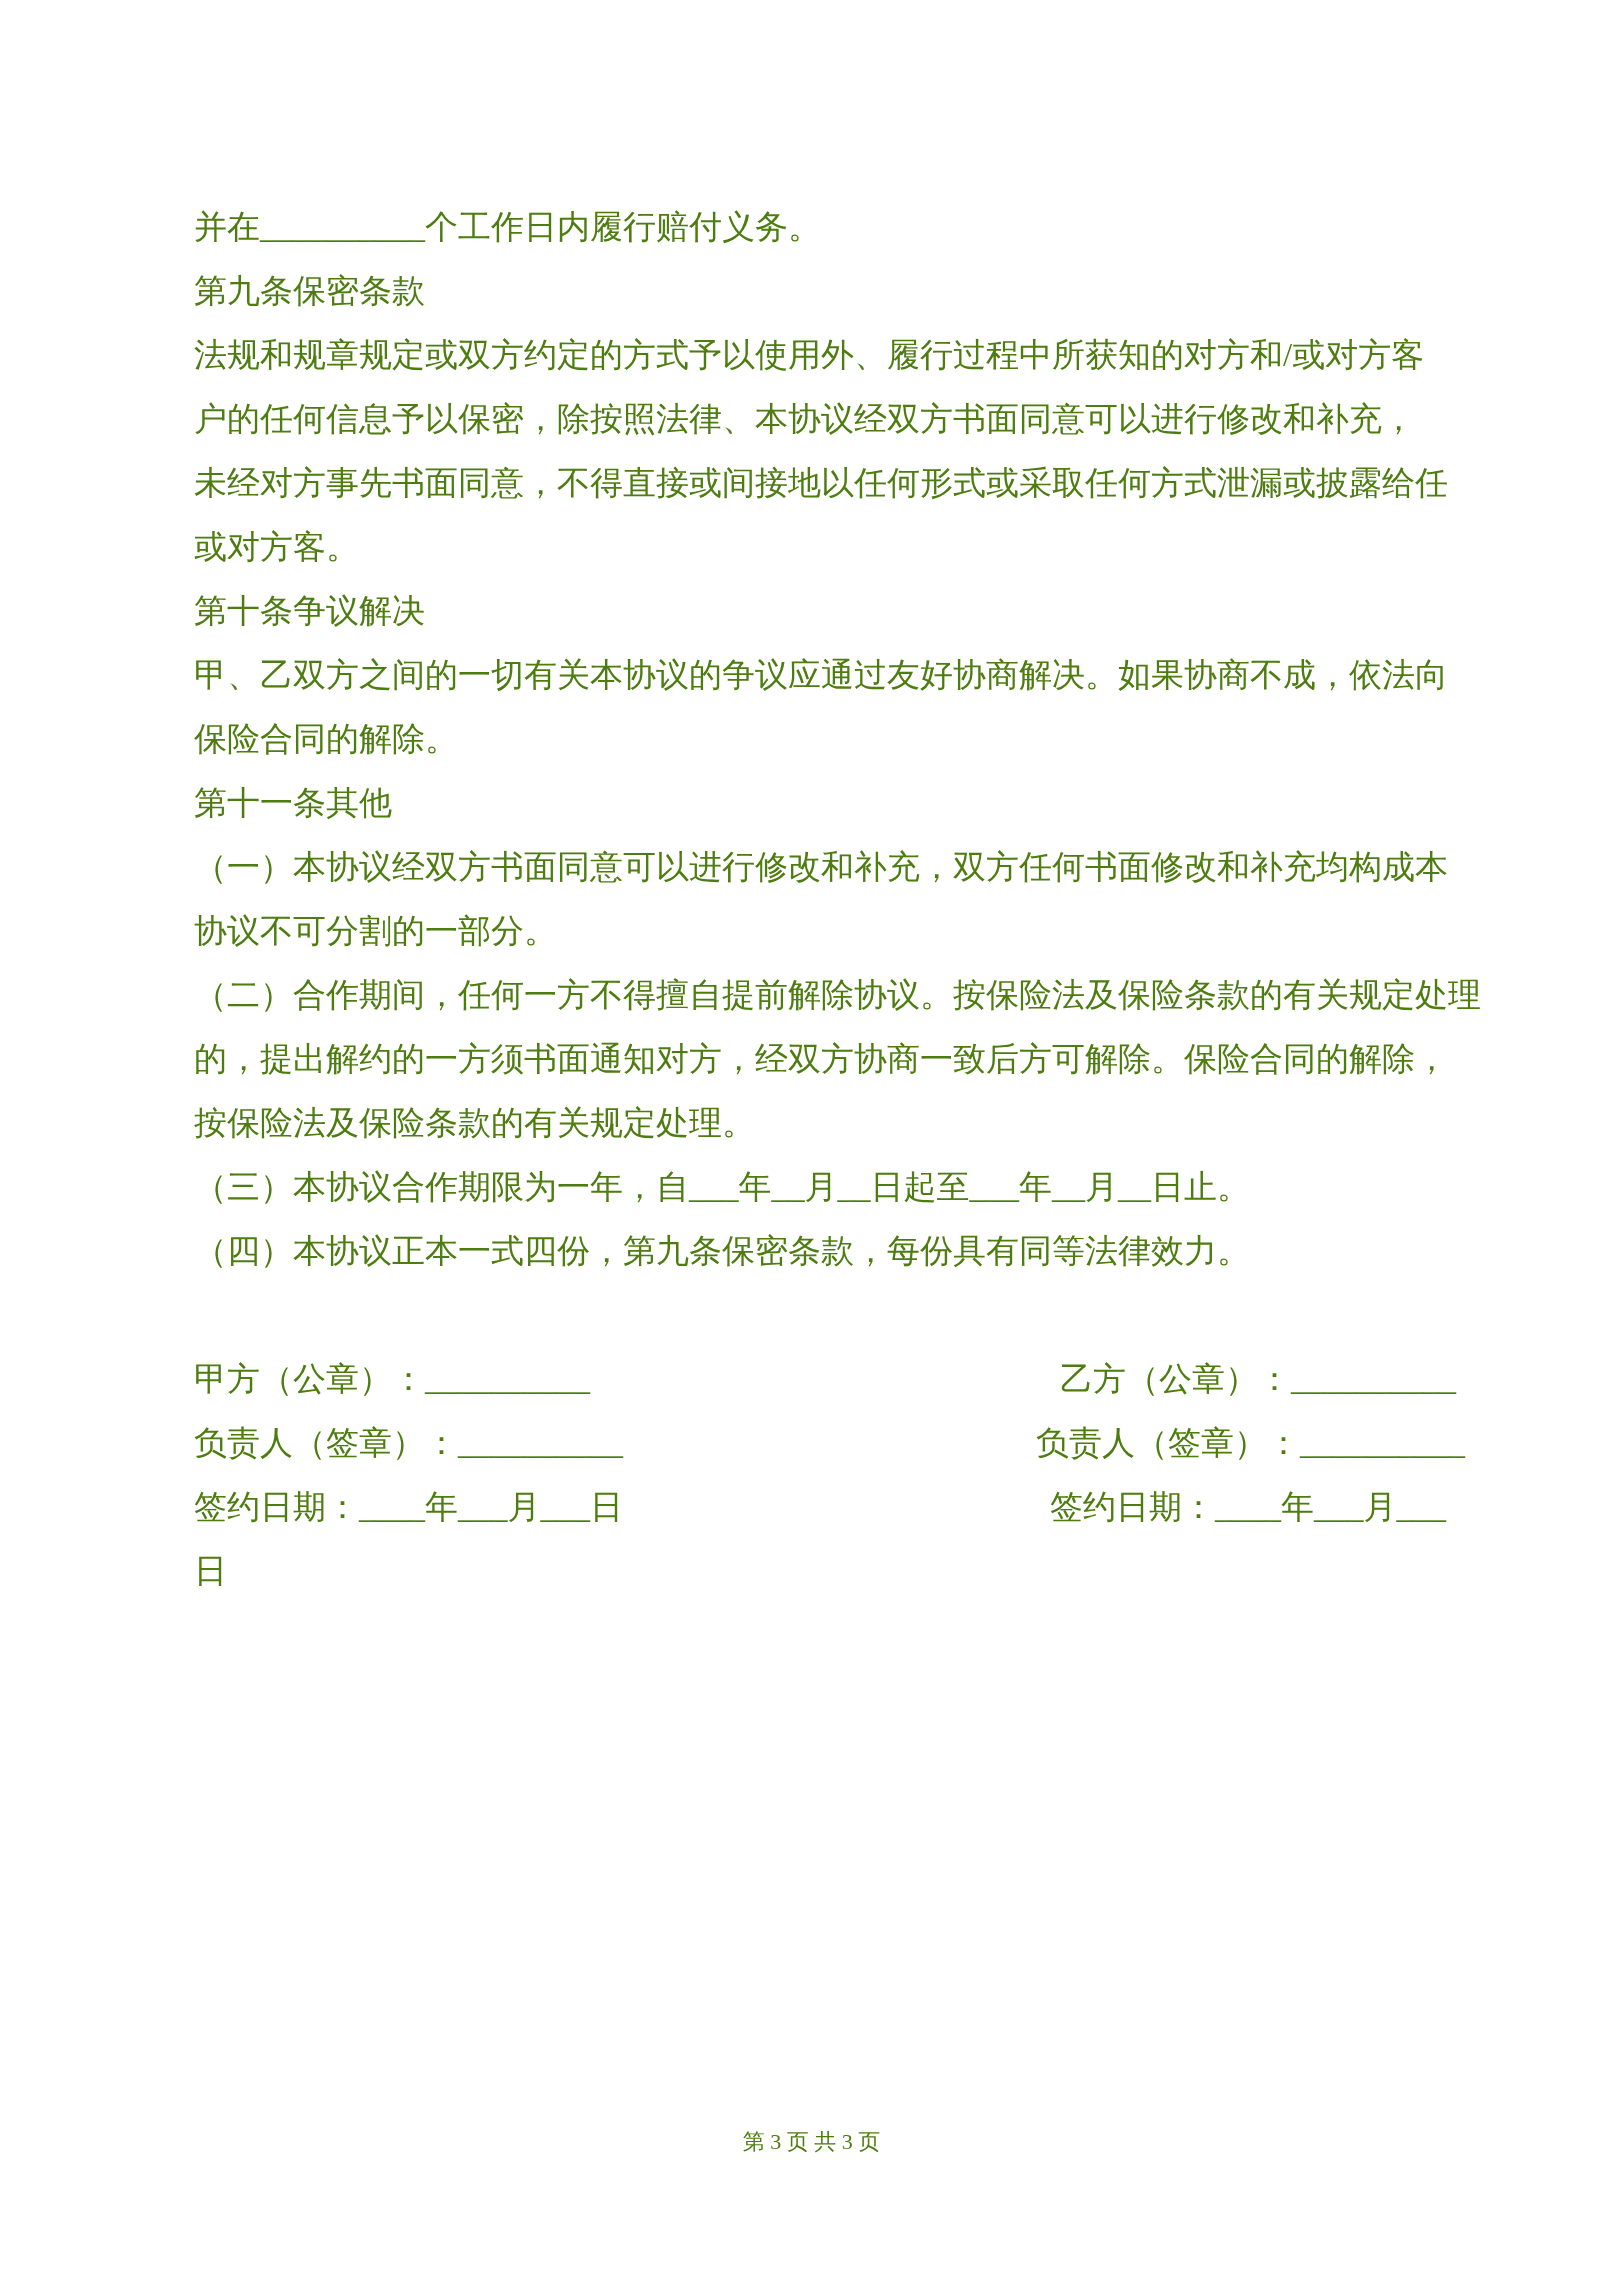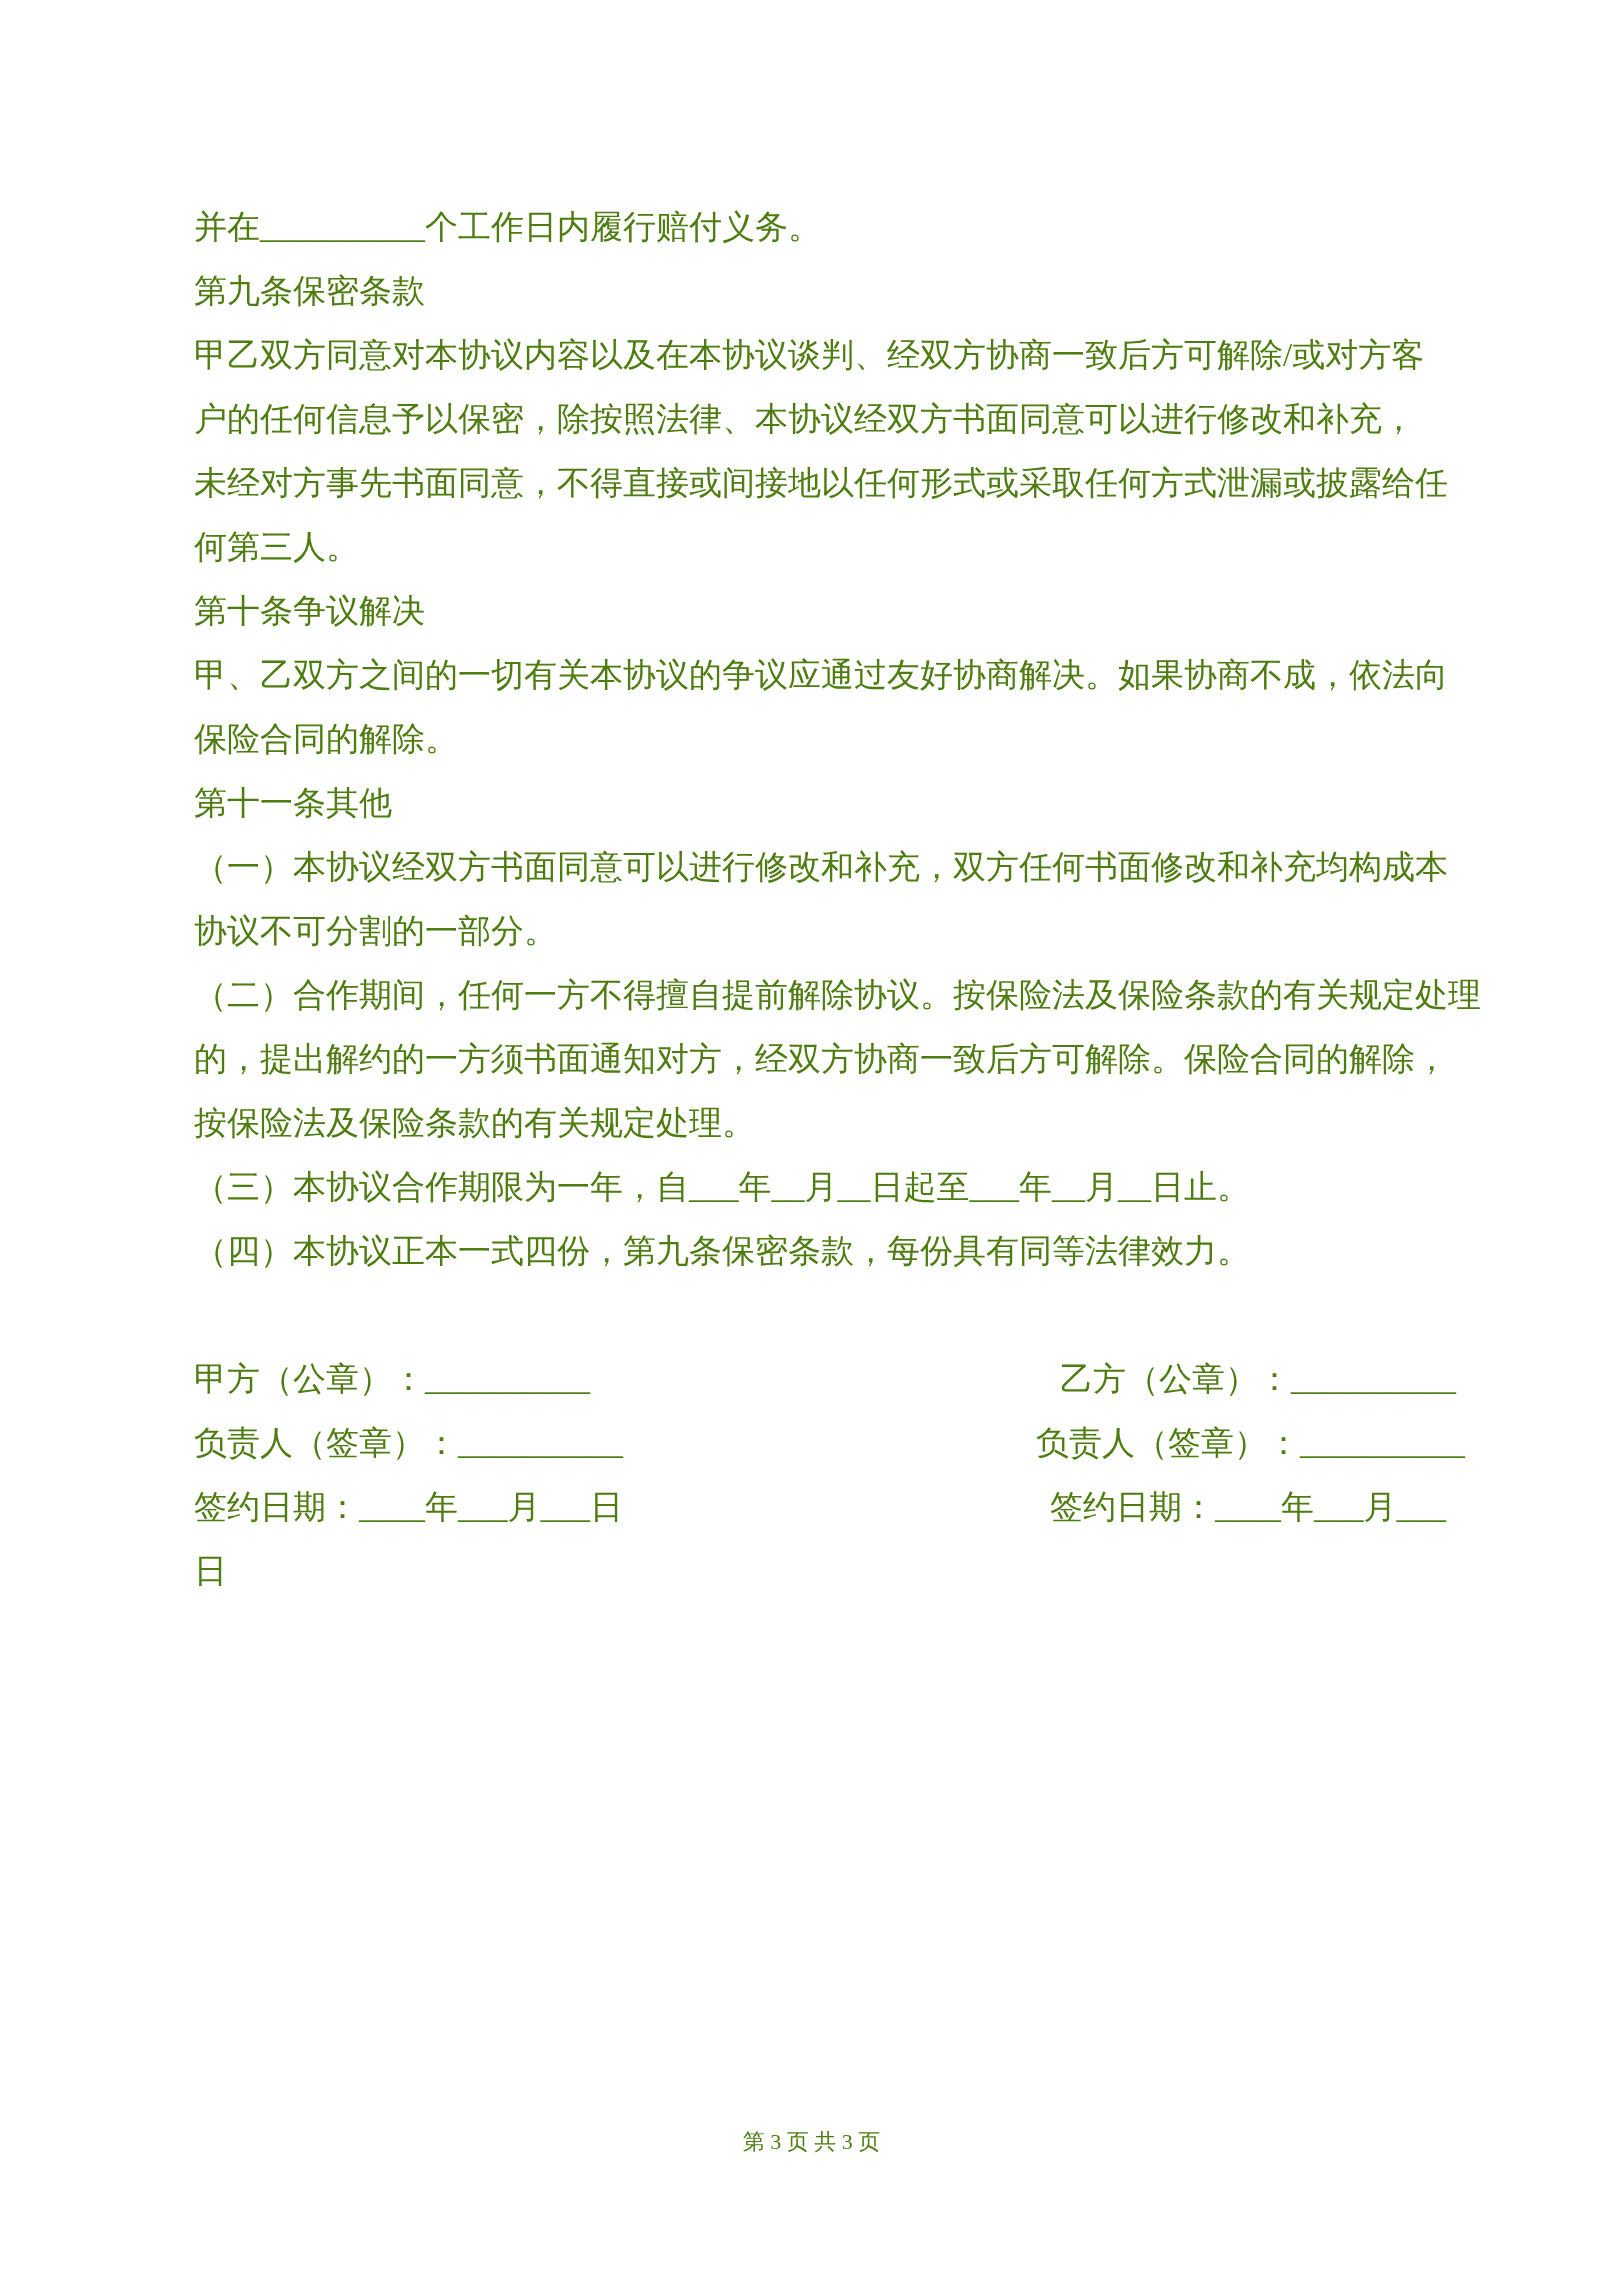--- a/index.html
+++ b/index.html
@@ -57,24 +57,24 @@
   }
 </style>
 </head>
 <body>
 
 <div class="page">
   <div class="content">
 
     <div class="line">并在__________个工作日内履行赔付义务。</div>
     <div class="line">第九条保密条款</div>
-    <div class="line">甲乙双方同意对本协议内容以及在本协议谈判、经双方协商一致后方可解除/或对方客</div>
+    <div class="line">法规和规章规定或双方约定的方式予以使用外、履行过程中所获知的对方和/或对方客</div>
     <div class="line">户的任何信息予以保密，除按照法律、本协议经双方书面同意可以进行修改和补充，</div>
     <div class="line">未经对方事先书面同意，不得直接或间接地以任何形式或采取任何方式泄漏或披露给任</div>
-    <div class="line">何第三人。</div>
+    <div class="line">或对方客。</div>
     <div class="line">第十条争议解决</div>
     <div class="line">甲、乙双方之间的一切有关本协议的争议应通过友好协商解决。如果协商不成，依法向</div>
     <div class="line">保险合同的解除。</div>
     <div class="line">第十一条其他</div>
     <div class="line">（一）本协议经双方书面同意可以进行修改和补充，双方任何书面修改和补充均构成本</div>
     <div class="line">协议不可分割的一部分。</div>
     <div class="line">（二）合作期间，任何一方不得擅自提前解除协议。按保险法及保险条款的有关规定处理</div>
     <div class="line">的，提出解约的一方须书面通知对方，经双方协商一致后方可解除。保险合同的解除，</div>
     <div class="line">按保险法及保险条款的有关规定处理。</div>
     <div class="line">（三）本协议合作期限为一年，自___年__月__日起至___年__月__日止。</div>

